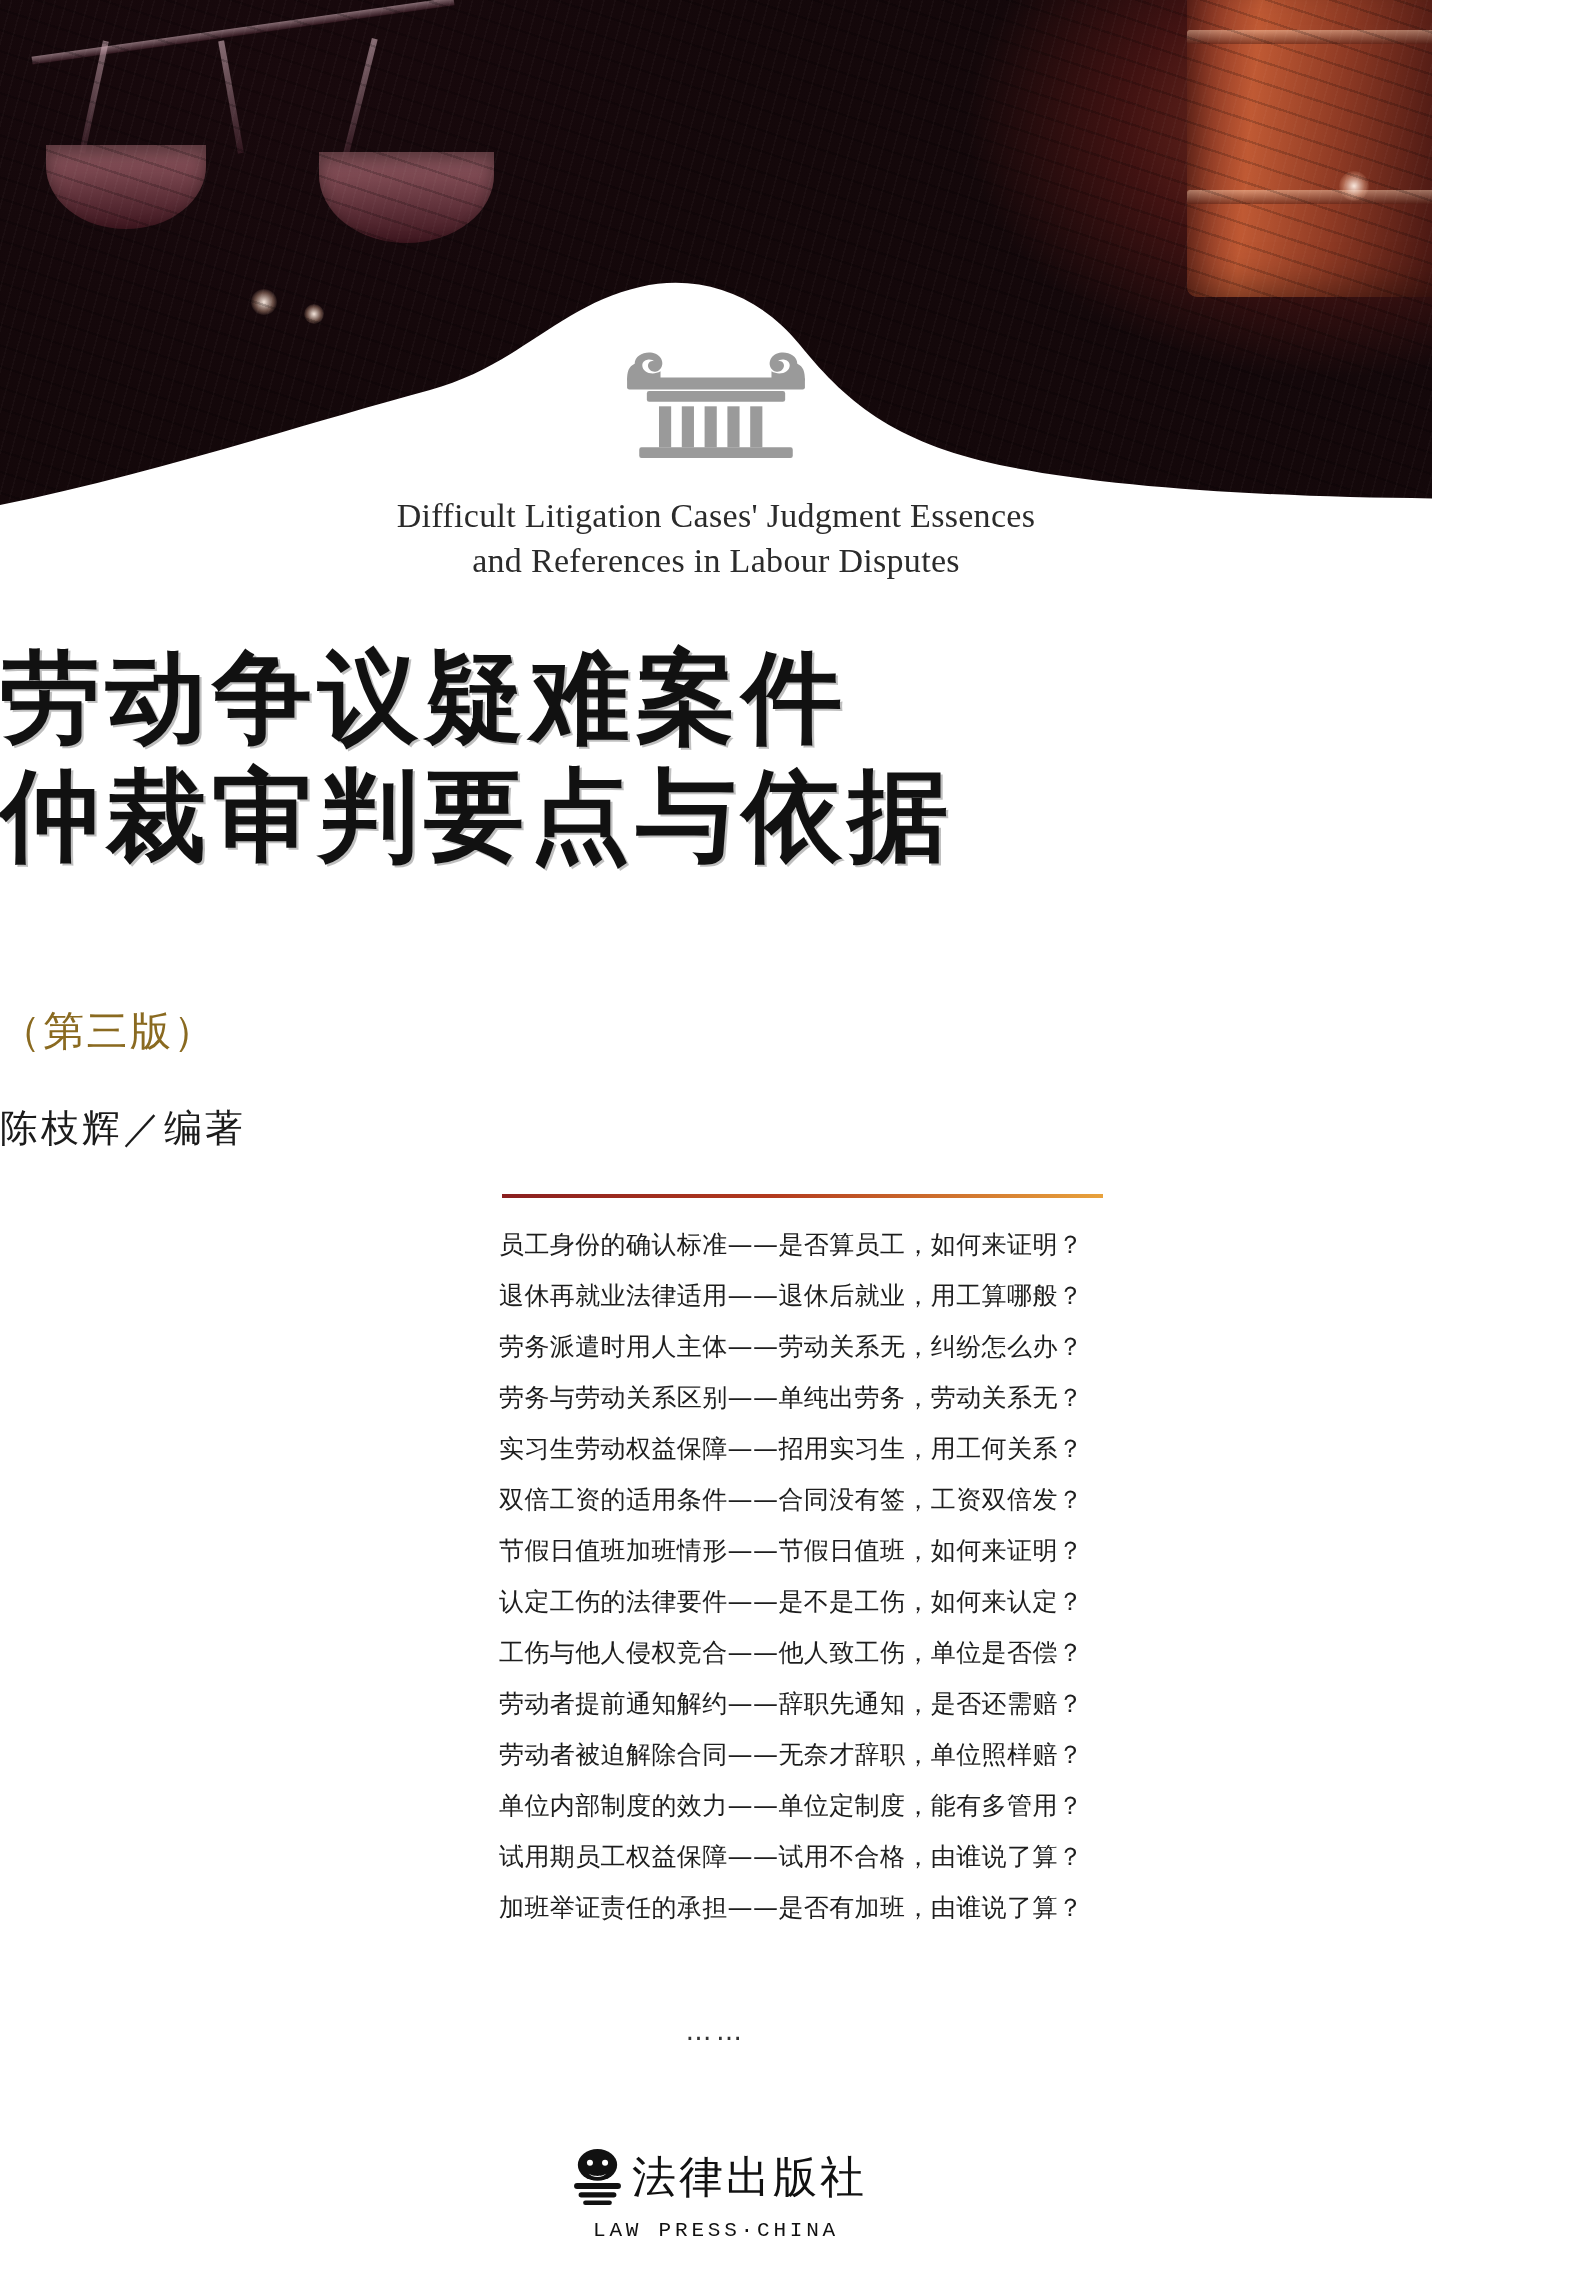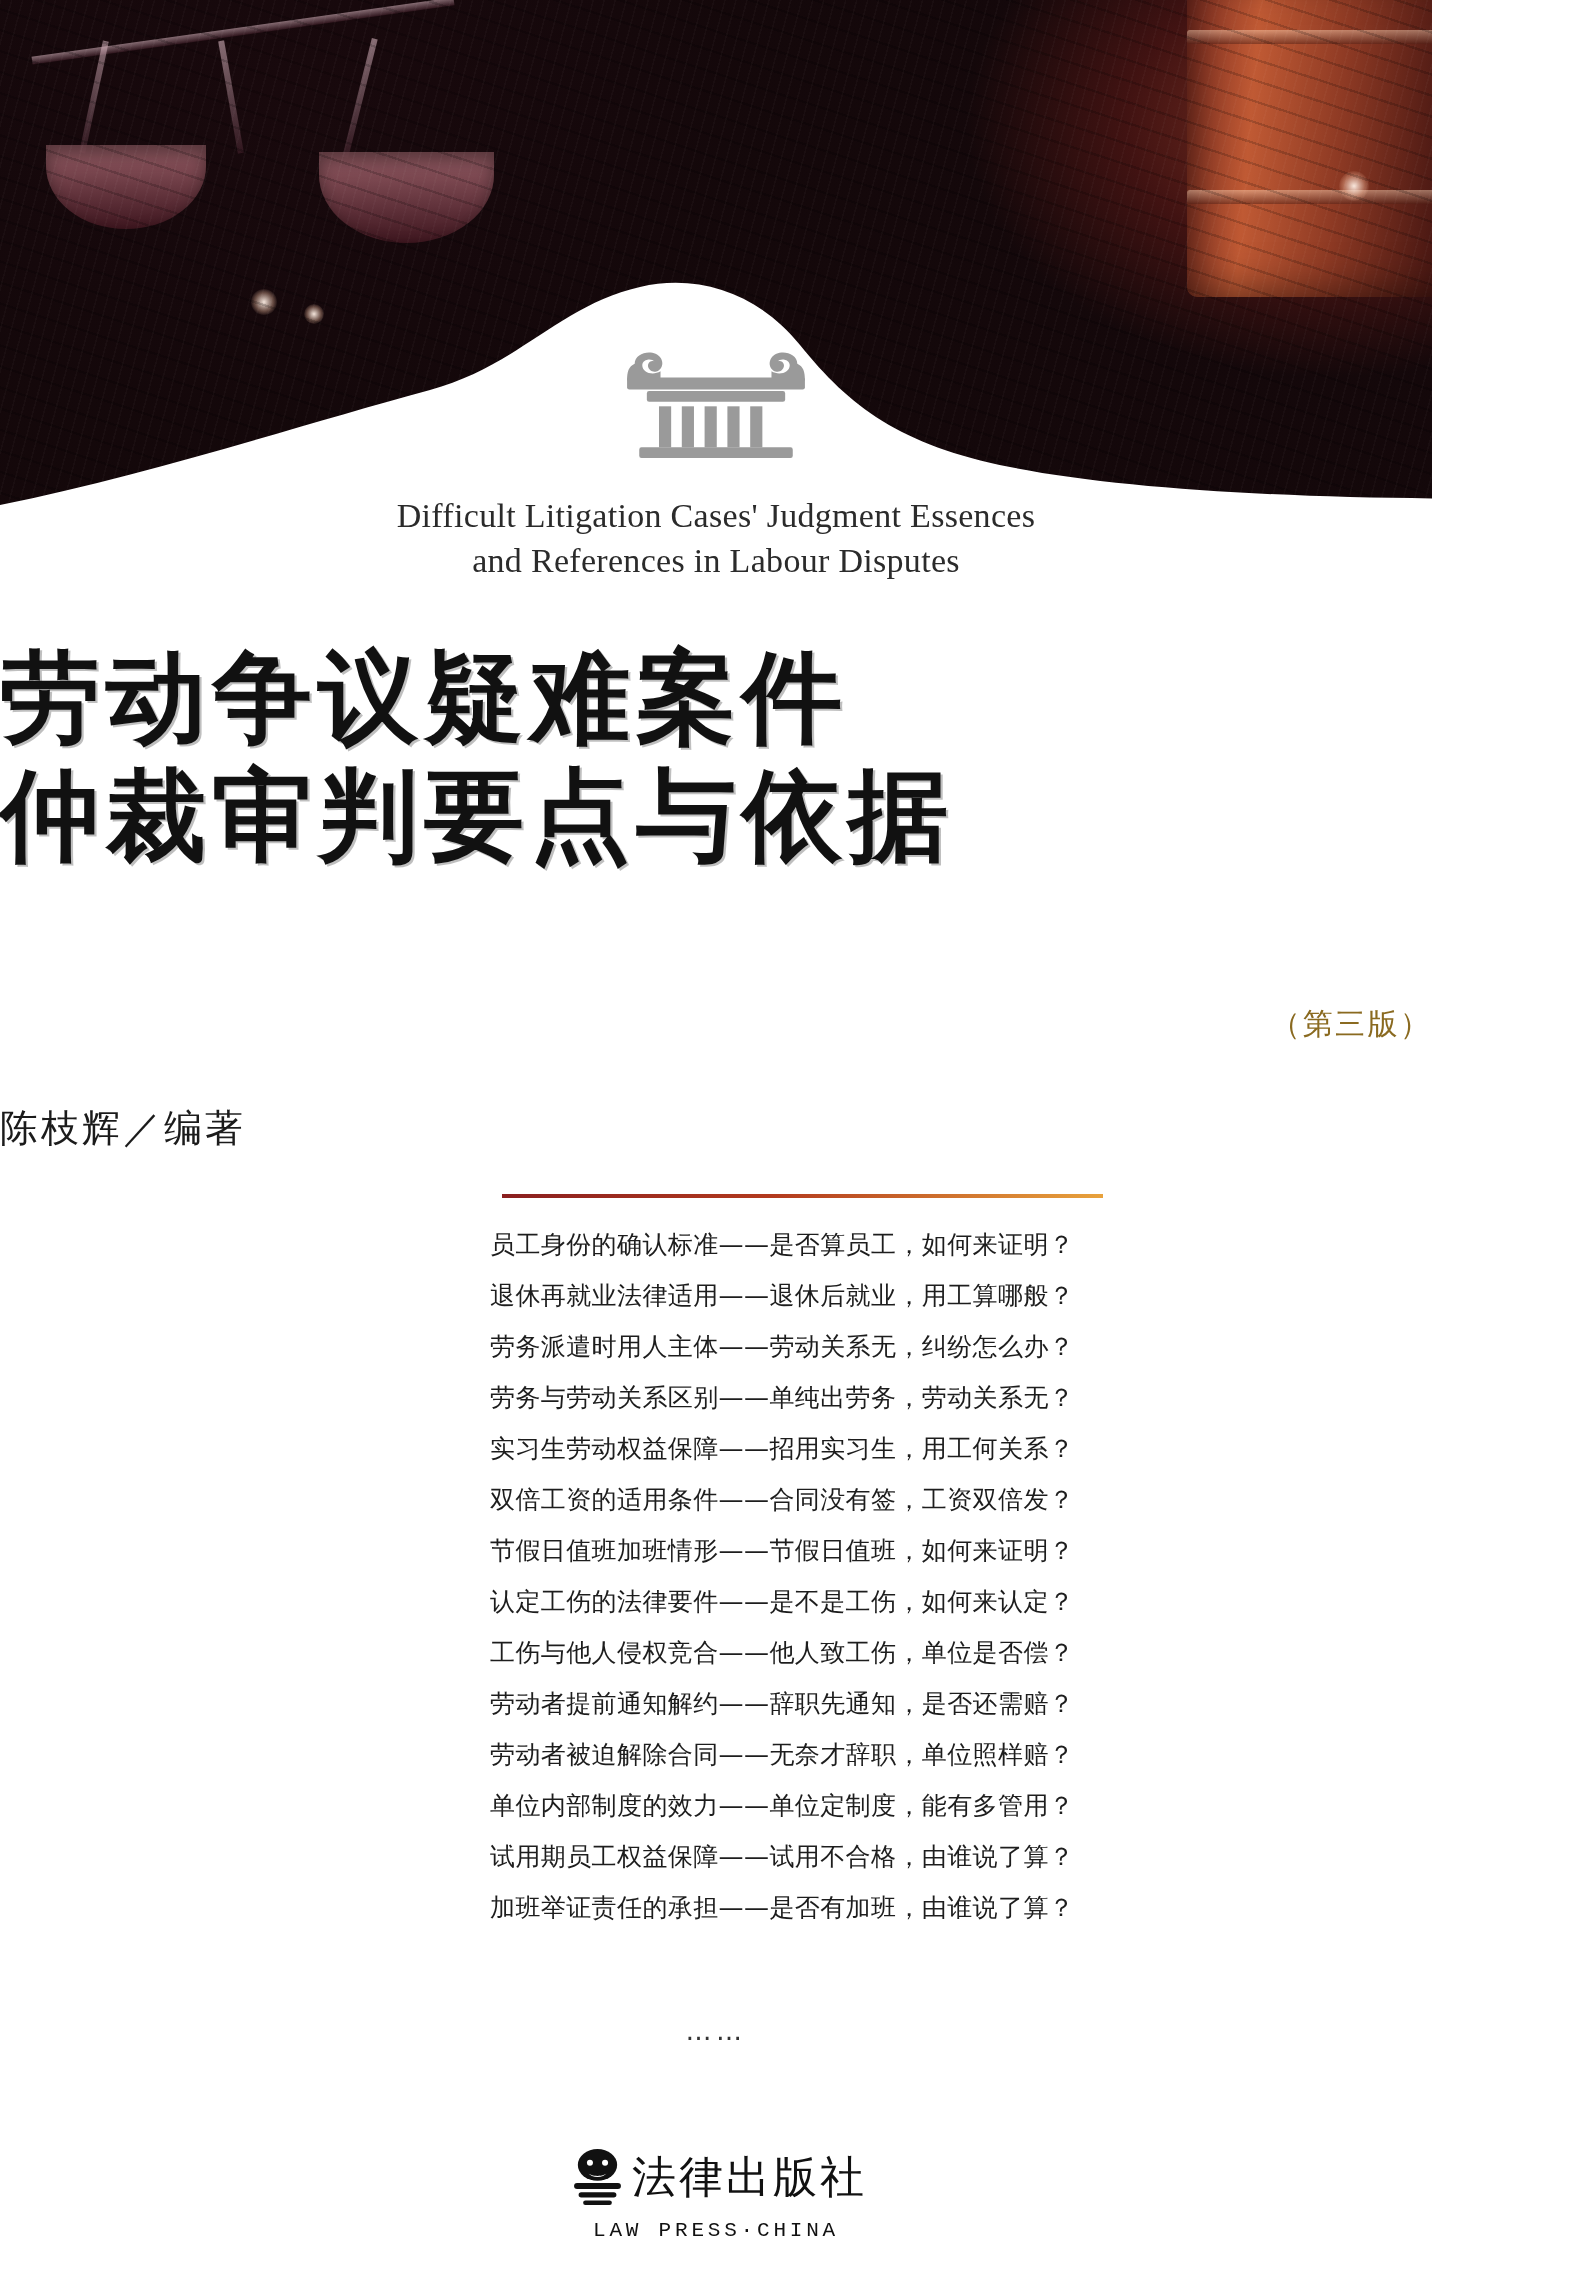--- a/index.html
+++ b/index.html
@@ -138,24 +138,24 @@
     letter-spacing: 6px;
     text-shadow: 2.3px 2.3px 0 rgba(0,0,0,0.25);
   }
   .cn-title-line { display: block; white-space: nowrap; }
 
   .edition {
     position: absolute;
     left: 0;
     right: 0;
     top: 1004px;
-    text-align: right;
+    text-align: left;
     color: #8a6a20;
     font-family: "DejaVu Sans", "Liberation Sans", sans-serif;
-    font-size: 30px;
+    font-size: 41px;
     letter-spacing: 2.3px;
   }
 
   .author {
     position: absolute;
     left: 0;
     right: 0;
     top: 1103px;
     text-align: left;
     color: #1b1b1b;
@@ -179,21 +179,21 @@
     left: 487px;
     top: 1232px;
     width: 639px;
     color: #1d1d1d;
     font-family: "DejaVu Sans", "Liberation Sans", sans-serif;
     font-size: 25px;
     line-height: 1.0;
   }
   .topic-row {
     white-space: nowrap;
-    margin: 0 0 26px 3px;
+    margin: 0 0 26px 12px;
     letter-spacing: 0.4px;
   }
   .topics-ellipsis {
     position: absolute;
     left: 0;
     right: 0;
     top: 2016px;
     text-align: center;
     color: #333333;
     font-family: "DejaVu Sans", "Liberation Sans", sans-serif;

